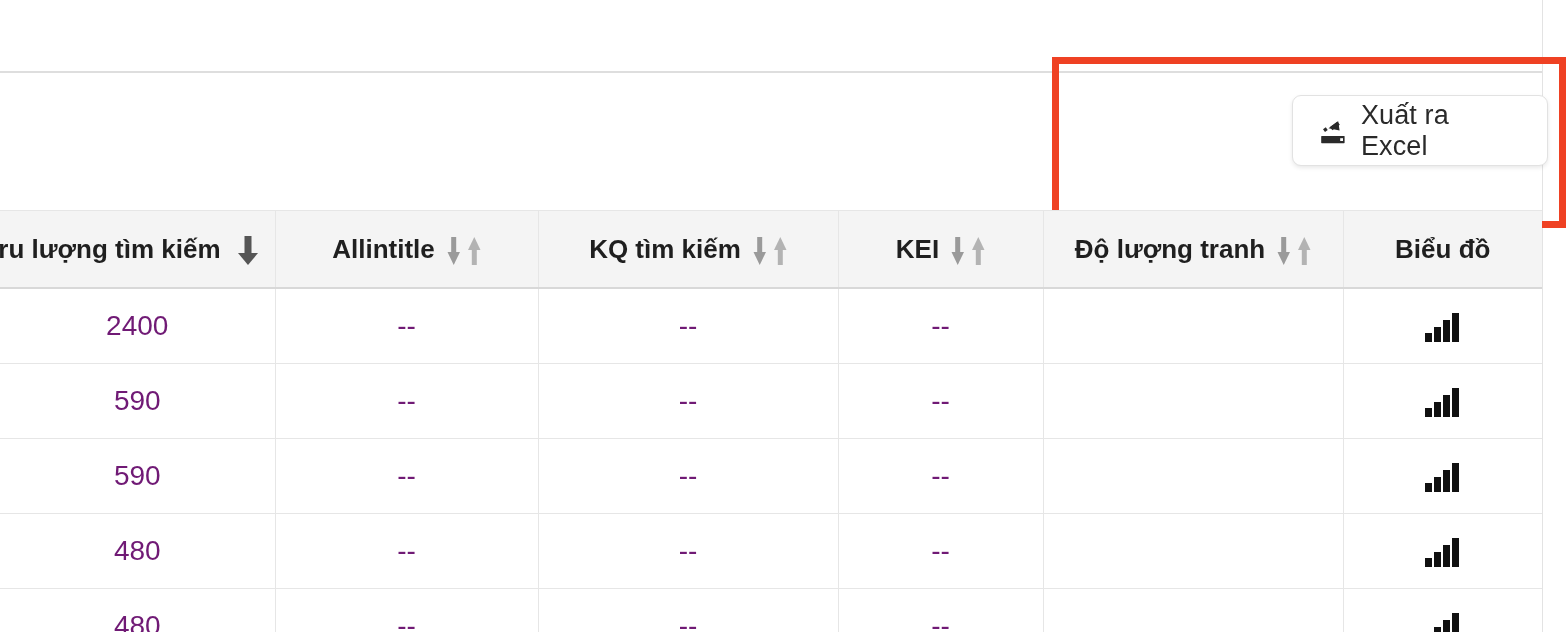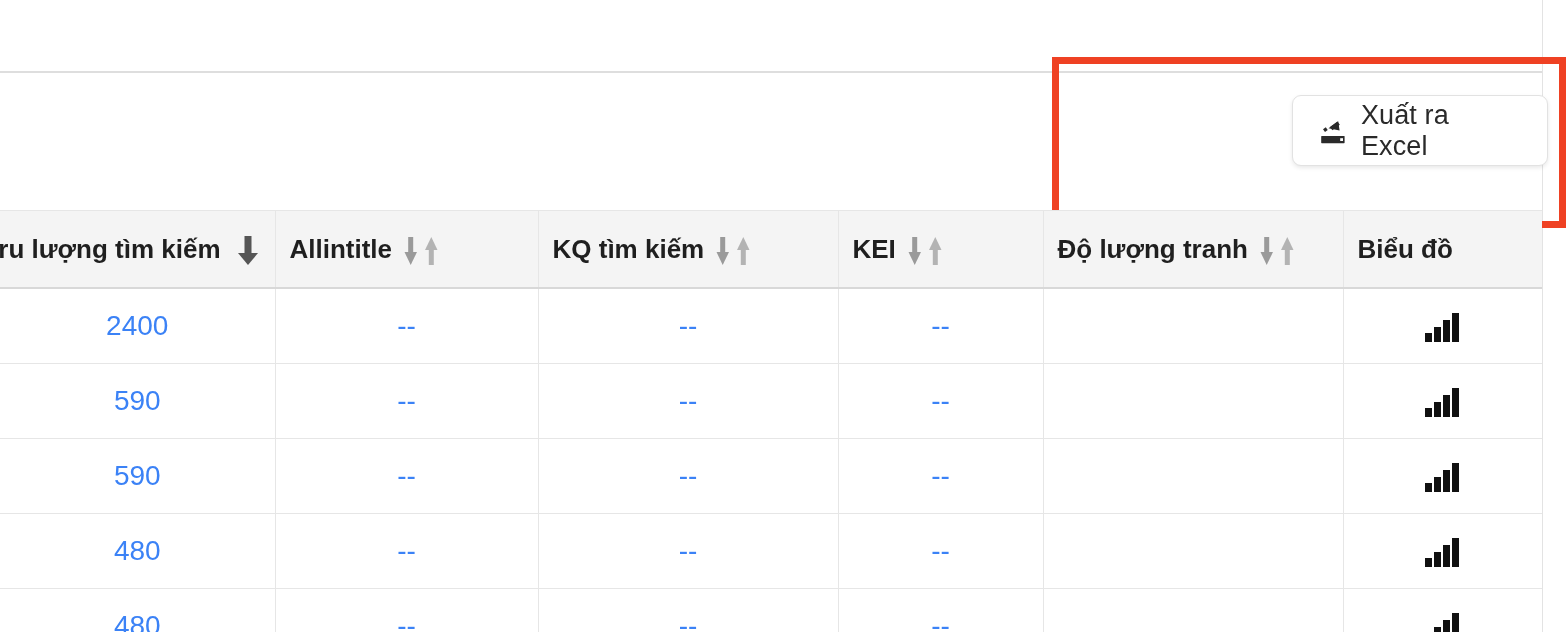--- a/index.html
+++ b/index.html
@@ -112,21 +112,21 @@
     color: #1f1f1f;
     padding: 4px 14px;
     vertical-align: middle;
     white-space: nowrap;
     cursor: pointer;
   }
   table.kw thead th:last-child { border-right: none; margin-left: 36px; }
   .th-inner {
     display: flex;
     align-items: center;
-    justify-content: flex-start;
+    justify-content: center;
     width: 100%;
     gap: 0;
   }
   .th-label { flex: 0 1 auto; }
   .th-sort {
     flex: 0 0 auto;
     display: inline-block;
     width: 34px;
     height: 34px;
     margin-left: 12px;
@@ -134,21 +134,21 @@
     top: 2px;
   }
   th.col-traffic .th-inner { justify-content: flex-end; padding-right: 0; }
   th.col-traffic .th-sort { width: 26px; margin-left: 14px; }
 
   table.kw tbody td {
     border-bottom: 1px solid #e6e6e6;
     border-right: 1px solid #e6e6e6;
     height: 72px;
     font-size: 28px;
-    color: #3b82f6;
+    color: #701a75;
     text-align: center;
     vertical-align: middle;
     background: #ffffff;
   }
   table.kw tbody td:last-child { border-right: none; }
   td.cell-traffic { text-align: center; }
   td.cell-dash { color: #1a1a1a; letter-spacing: 0px; }
   .bars-icon {
     display: inline-block;
     width: 38px;

